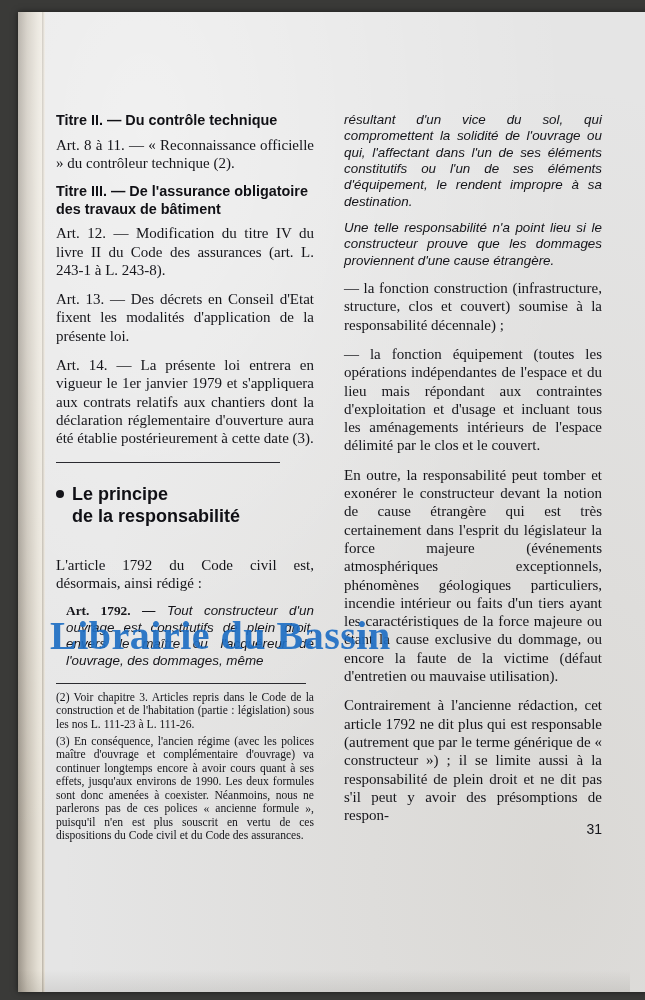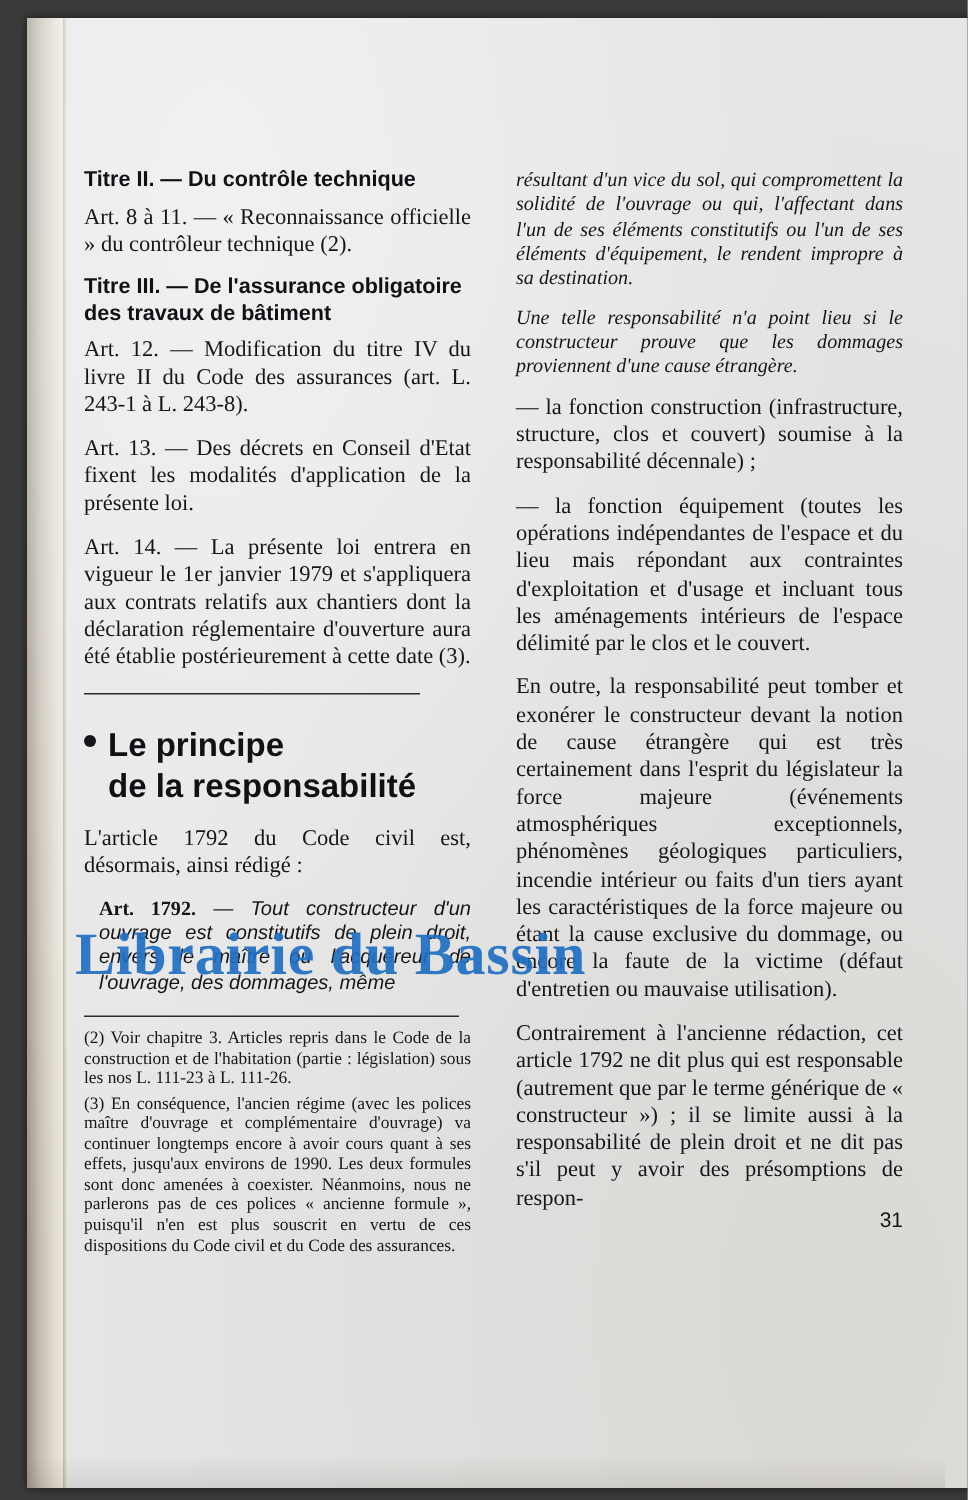--- a/index.html
+++ b/index.html
@@ -85,25 +85,25 @@
     line-height: 1.22;
     margin: 0 0 11px 0;
     text-align: justify;
     text-justify: inter-word;
     hyphens: manual;
   }
 
   
   .sec-head {
     position: relative;
-    margin: 20px 0 12px 0;
+    margin: 20px 0 28px 0;
     padding-left: 16px;
     font-family: "Liberation Sans", sans-serif;
     font-weight: bold;
-    font-size: 22px;
+    font-size: 18px;
     line-height: 1.26;
     color: #101015;
   }
   .sec-head .bullet {
     position: absolute;
     left: 0;
     top: 7px;
     width: 8px;
     height: 8px;
     border-radius: 50%;
@@ -125,21 +125,20 @@
     margin: 0 0 10px 10px;
     text-align: justify;
   }
   .quote-block .art-lead {
     font-style: normal;
     font-weight: bold;
     font-family: Liberation Serif, serif;
   }
   .quote-block.right-top {
     margin-left: 0;
-    font-family: Liberation Serif, serif;
   }
   .quote-block + .quote-block { margin-top: 0; }
 
   
   .footnote-rule {
     width: 250px;
     height: 1px;
     background: #2b2b30;
     margin: 14px 0 7px 0;
   }

